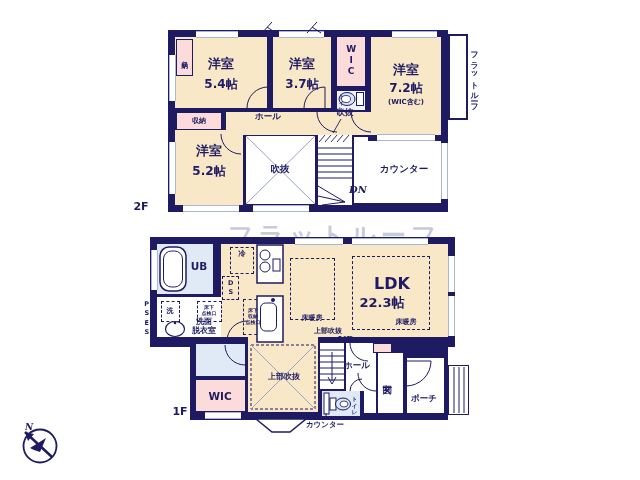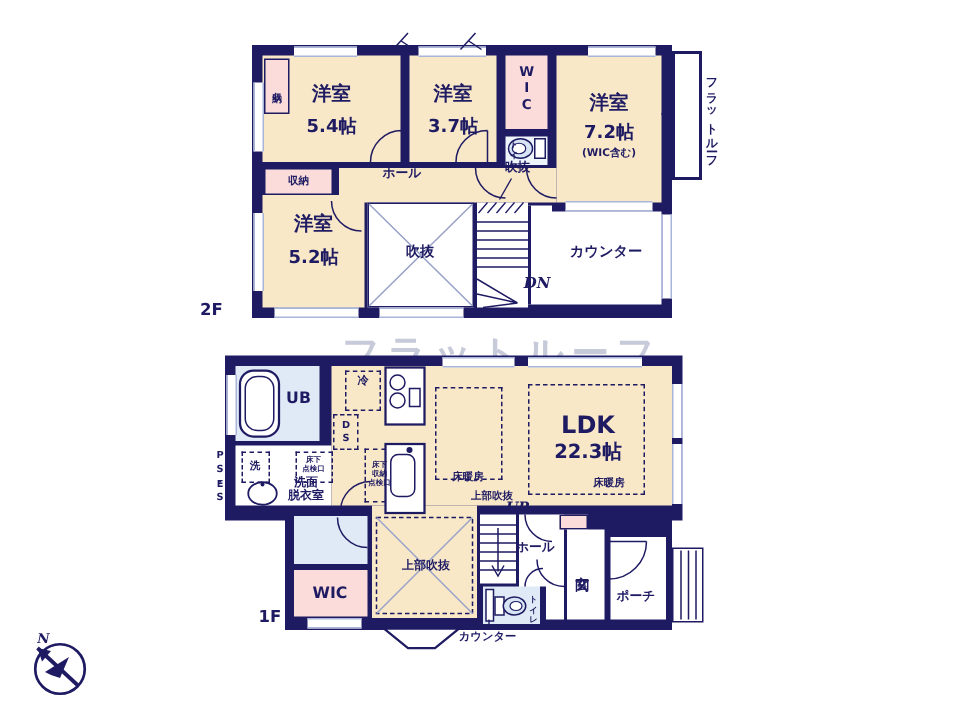--- a/index.html
+++ b/index.html
@@ -185,21 +185,21 @@
   <div class="lbl" style="left:180px;top:412px;font-size:11px;">1F</div>
   <div class="lbl" style="left:199px;top:266px;font-size:10.5px;">UB</div>
   <div class="lbl" style="left:242px;top:254px;font-size:7.5px;">冷</div>
   <div class="lbl vert" style="left:230px;top:288px;font-size:6.5px;">DS</div>
   <div class="lbl" style="left:170px;top:311px;font-size:7px;">洗</div>
   <div class="lbl" style="left:209px;top:311px;font-size:5px;">床下<br>点検口</div>
   <div class="lbl" style="left:253px;top:317px;font-size:5px;">床下<br>収納<br>点検口</div>
   <div class="lbl" style="left:204px;top:326px;font-size:8px;">洗面<br>脱衣室</div>
   <div class="lbl vert" style="left:146px;top:318px;font-size:6.5px;">PS・ES</div>
   <div class="lbl" style="left:392px;top:284px;font-size:16px;">LDK</div>
-  <div class="lbl" style="left:392px;top:303px;font-size:13px;">22.3帖</div>
+  <div class="lbl" style="left:382px;top:303px;font-size:13px;">22.3帖</div>
   <div class="lbl" style="left:312px;top:318px;font-size:7px;">床暖房</div>
   <div class="lbl" style="left:406px;top:322px;font-size:7px;">床暖房</div>
   <div class="lbl" style="left:328px;top:331px;font-size:7px;">上部吹抜</div>
   <div class="lbl ital" style="left:345px;top:340px;font-size:9.5px;">UP</div>
   <div class="lbl" style="left:284px;top:377px;font-size:8px;">上部吹抜</div>
   <div class="lbl" style="left:220px;top:396px;font-size:10.5px;">WIC</div>
   <div class="lbl vert" style="left:355px;top:403px;font-size:5.5px;">トイレ</div>
   <div class="lbl" style="left:357px;top:366px;font-size:8.5px;">ホール</div>
   <div class="lbl vert" style="left:387px;top:378px;font-size:9px;">玄関</div>
   <div class="lbl" style="left:424px;top:399px;font-size:8.5px;">ポーチ</div>

